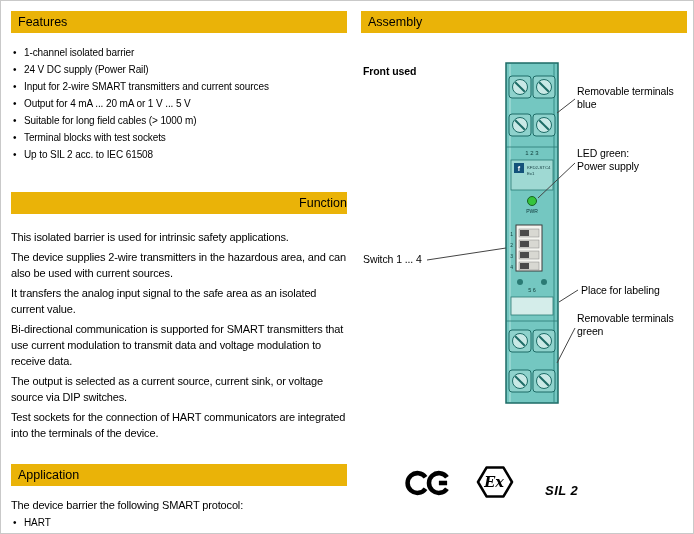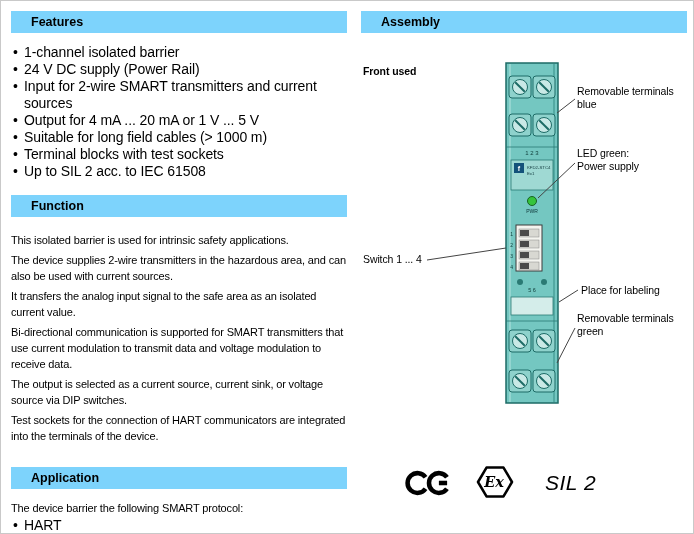--- a/index.html
+++ b/index.html
@@ -4,58 +4,58 @@
 <style>
   html,body{margin:0;padding:0;}
   body{
     width:694px;height:534px;position:relative;background:#ffffff;
     font-family:"Liberation Sans", sans-serif;color:#000;
     border:1px solid #c9c9c9;box-sizing:border-box;overflow:hidden;
   }
   .col-left{position:absolute;left:10px;top:10px;width:336px;}
   .col-right{position:absolute;left:360px;top:10px;width:326px;}
   .section-bar{
-    height:22px;background:#7dd3fc;font-weight:bold;font-size:12.5px;
-    line-height:22px;padding-left:20px;box-sizing:border-box;
+    height:22px;background:#eab308;font-weight:normal;font-size:12.5px;
+    line-height:22px;padding-left:7px;box-sizing:border-box;
   }
   ul.bullets{margin:11px 0 0 0;padding:0;}
   ul.bullets li{
     list-style:none;position:relative;padding-left:13px;
-    font-size:14px;line-height:17px;letter-spacing:-0.1px;
+    font-size:10px;line-height:17px;letter-spacing:-0.1px;
   }
   ul.bullets li::before{content:"\2022";position:absolute;left:2px;}
   .paras{margin-top:15px;}
   .paras p{margin:0 0 4px 0;font-size:11px;line-height:16px;letter-spacing:-0.15px;}
   .app-intro{margin:11px 0 0 0;font-size:11px;line-height:16px;letter-spacing:-0.15px;}
   ul.bullets.app{margin-top:1px;}
   .figure{position:relative;margin-top:8px;height:474px;}
   .figure svg.overlay{position:absolute;left:0;top:0;}
   .lbl{position:absolute;font-size:10.5px;line-height:13px;letter-spacing:-0.1px;}
   .lbl.bold{font-weight:bold;}
   .certs svg{position:absolute;}
-  .sil{position:absolute;font-weight:normal;font-style:italic;font-size:21px;letter-spacing:0.5px;}
+  .sil{position:absolute;font-weight:bold;font-style:italic;font-size:13px;letter-spacing:0.5px;margin-top:12px;}
 </style>
 </head>
 <body>
 
 <div class="col-left">
   <div class="section-bar">
     <span>Features</span>
   </div>
   <ul class="bullets">
     <li>1-channel isolated barrier</li>
     <li>24 V DC supply (Power Rail)</li>
     <li>Input for 2-wire SMART transmitters and current sources</li>
     <li>Output for 4 mA ... 20 mA or 1 V ... 5 V</li>
     <li>Suitable for long field cables (&gt; 1000 m)</li>
     <li>Terminal blocks with test sockets</li>
     <li>Up to SIL 2 acc. to IEC 61508</li>
   </ul>
 
-  <div class="section-bar" style="margin-top:15px;">
+  <div class="section-bar" style="margin-top:29px;text-align:right;">
     <span>Function</span>
   </div>
   <div class="paras">
     <p>This isolated barrier is used for intrinsic safety applications.</p>
     <p>The device supplies 2-wire transmitters in the hazardous area, and can also be used with current sources.</p>
     <p>It transfers the analog input signal to the safe area as an isolated current value.</p>
     <p>Bi-directional communication is supported for SMART transmitters that use current modulation to transmit data and voltage modulation to receive data.</p>
     <p>The output is selected as a current source, current sink, or voltage source via DIP switches.</p>
     <p>Test sockets for the connection of HART communicators are integrated into the terminals of the device.</p>
   </div>

